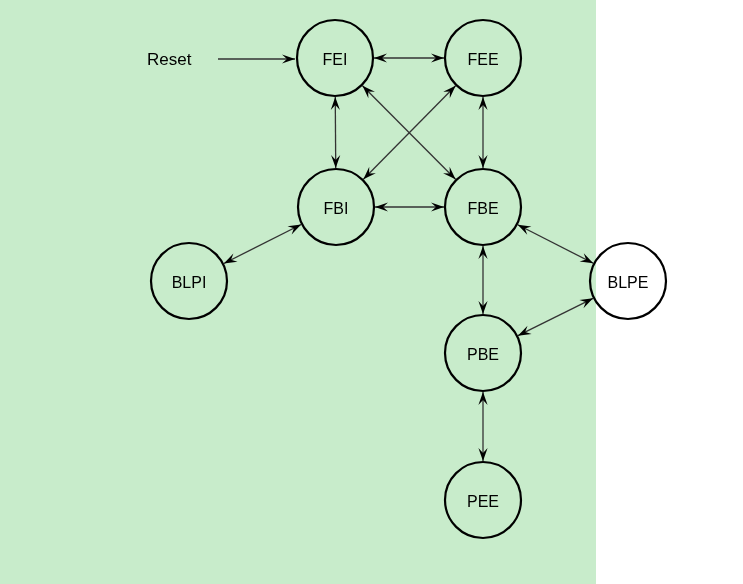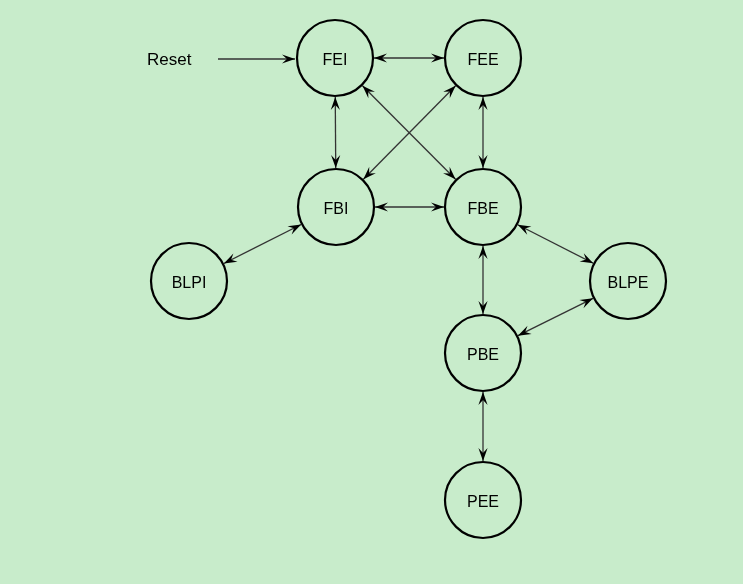--- a/index.html
+++ b/index.html
@@ -7,21 +7,21 @@
     padding: 0;
   }
   body {
     width: 743px;
     height: 584px;
     overflow: hidden;
     font-family: "Liberation Sans", sans-serif;
   }
   #diagram-root {
     position: relative;
-    width: 743px;
+    width: 596px;
     height: 584px;
     background: #c8eccb;
     text-decoration: underline;
   }
   #diagram-svg {
     position: absolute;
     top: 0;
     left: 0;
     width: 743px;
     height: 584px;

